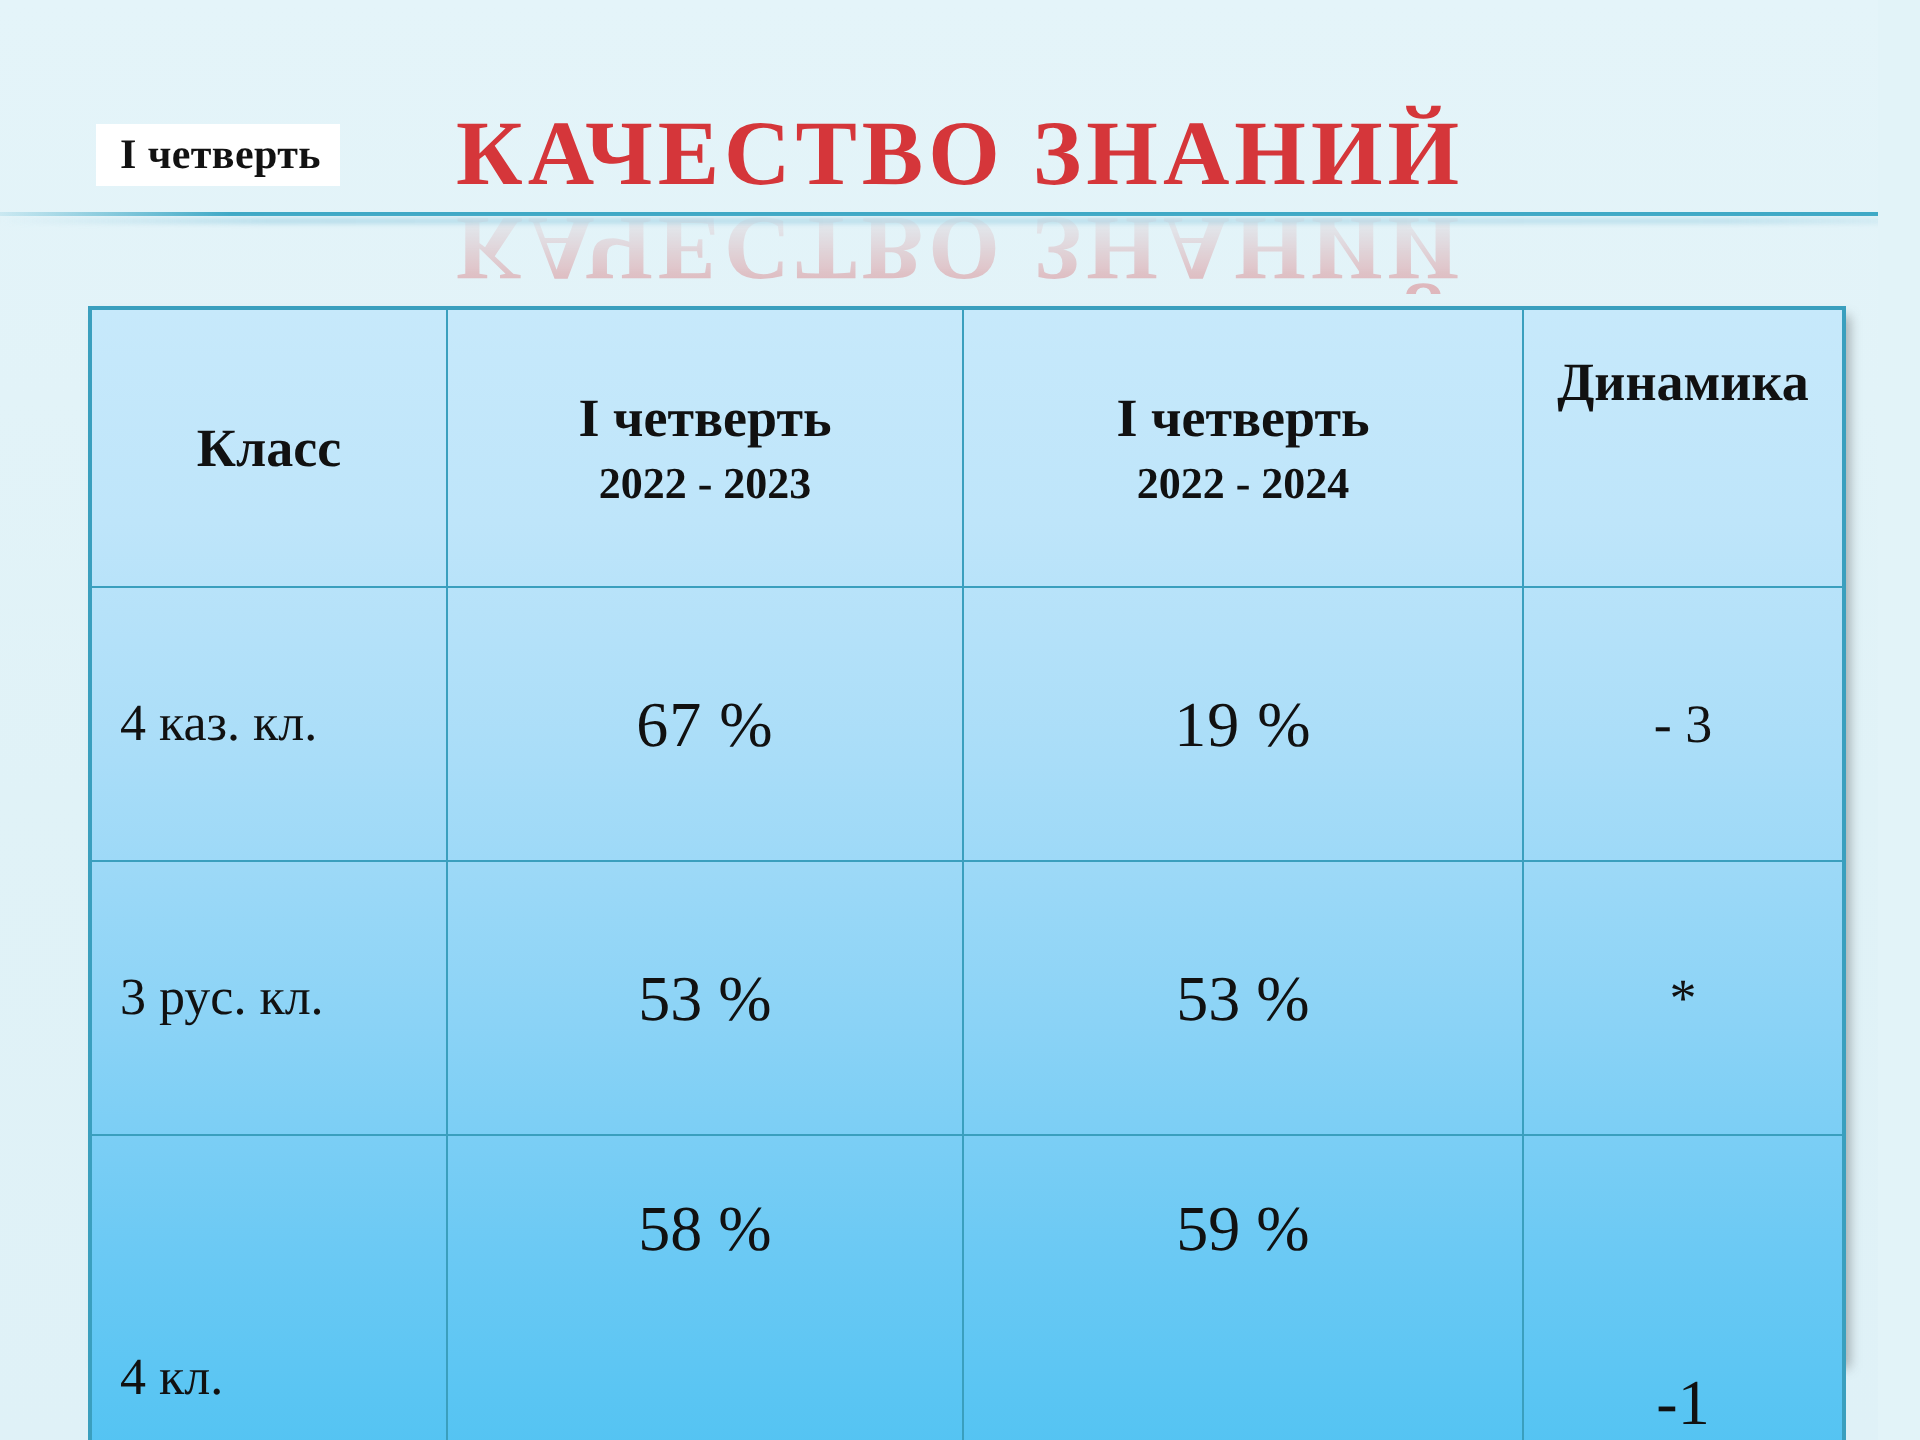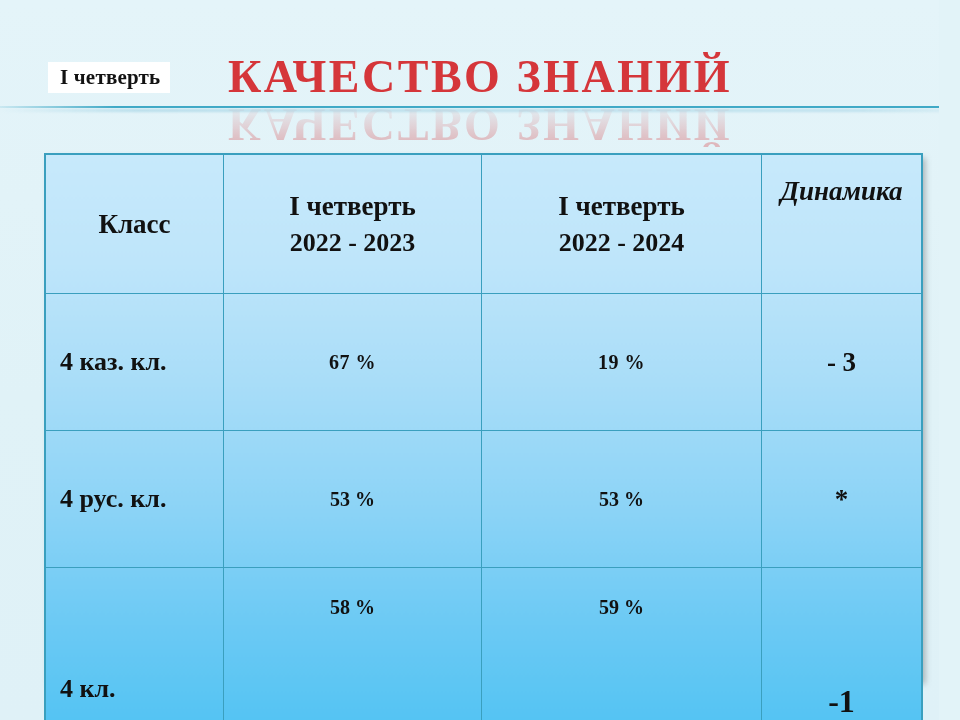--- a/index.html
+++ b/index.html
@@ -121,21 +121,21 @@
         #a9ddf8 38%,
         #8bd3f6 60%,
         #6ac9f4 80%,
         #4ec2f2 100%);
     box-shadow: 0 0 0 1px #3a9fbe;
   }
   table.grid td, table.grid th {
     border: 1px solid #3a9fbe;
     padding: 0;
     color: #111111;
-    font-weight: bold;
+    font-weight: normal;
     font-size: 27px;
     vertical-align: middle;
     background: transparent;
   }
 
   
   col.c-class   { width: 178px; }
   col.c-prev    { width: 258px; }
   col.c-curr    { width: 280px; }
   col.c-dyn     { width: 160px; }
@@ -144,37 +144,36 @@
   tr.head th {
     height: 120px;
     font-size: 27px;
     font-weight: bold;
     text-align: center;
     line-height: 1.35;
   }
   tr.head th.dyn {
     vertical-align: top;
     padding-top: 18px;
-    font-style: italic;
   }
   tr.head th .line2 {
     display: block;
-    font-size: 26px;
+    font-size: 22px;
   }
 
   
   tr.body td { height: 136px; }
   tr.body td.cls {
     text-align: left;
     padding-left: 14px;
     font-size: 26px;
   }
   tr.body td.val {
     text-align: center;
-    font-size: 20px;
+    font-size: 32px;
   }
   tr.body td.dyn {
     text-align: center;
     font-size: 27px;
   }
 
   
   tr.body.last td.cls   { vertical-align: bottom; padding-bottom: 44px; }
   tr.body.last td.val   { vertical-align: top;    padding-top: 28px; }
   tr.body.last td.dyn   { vertical-align: bottom; padding-bottom: 28px; font-size: 32px; }
@@ -225,21 +224,21 @@
       </tr>
     </thead>
     <tbody>
       <tr class="body r1">
         <td class="cls">4 каз.  кл.</td>
         <td class="val">67  %</td>
         <td class="val">19 %</td>
         <td class="dyn">- 3</td>
       </tr>
       <tr class="body r2">
-        <td class="cls">4 рус. кл.</td>
+        <td class="cls">3 рус. кл.</td>
         <td class="val">53 %</td>
         <td class="val">53   %</td>
         <td class="dyn star">*</td>
       </tr>
       <tr class="body last r3">
         <td class="cls">4 кл.</td>
         <td class="val">58 %</td>
         <td class="val">59 %</td>
         <td class="dyn">-1</td>
       </tr>

